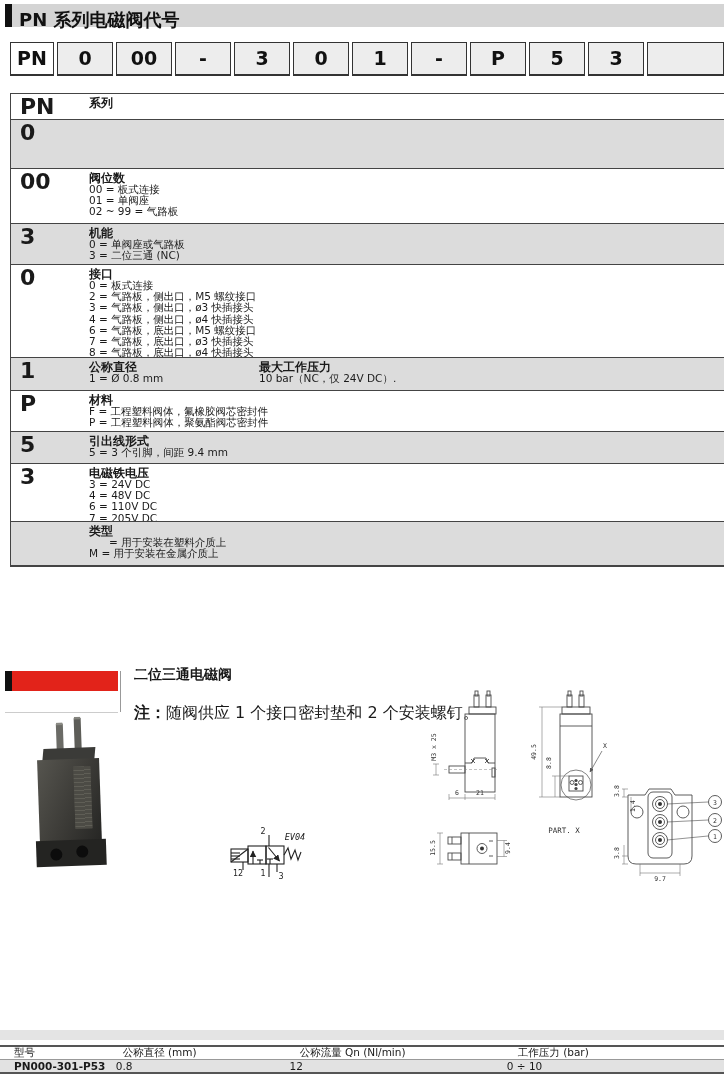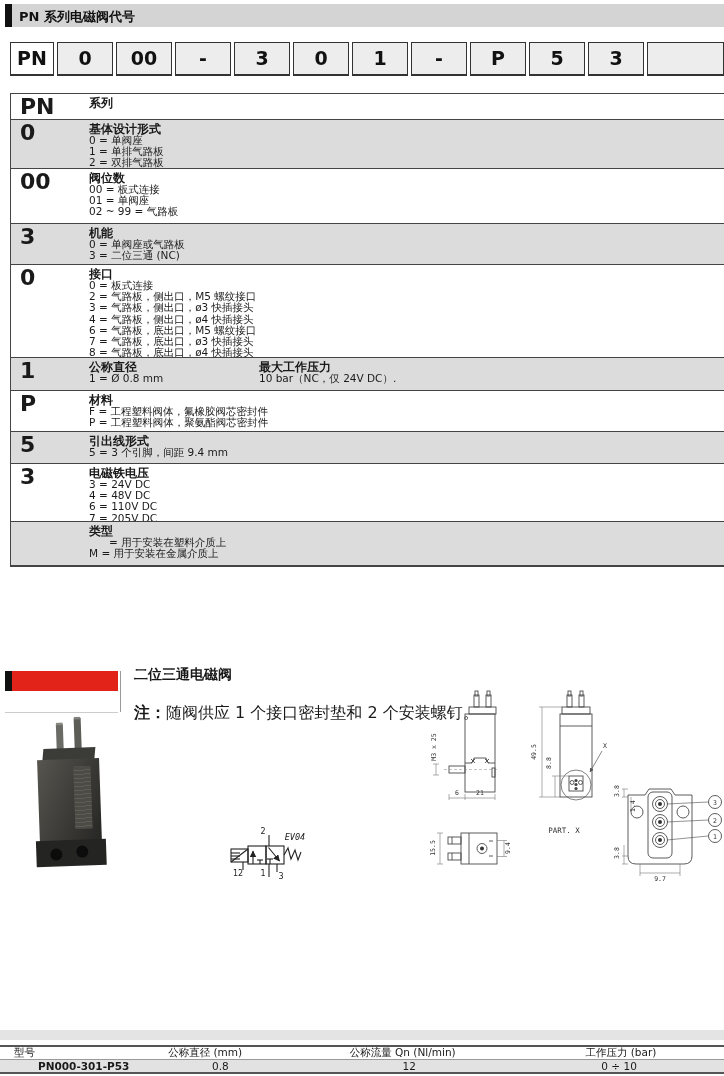--- a/index.html
+++ b/index.html
@@ -2,21 +2,21 @@
 <html><head>
 <meta charset="utf-8">
 <style>
   html,body{margin:0;padding:0;background:#fff;}
   .page{position:relative;width:724px;height:1076px;background:#fff;overflow:hidden;
         font-family:"DejaVu Sans","Liberation Sans",sans-serif;color:#1a1a1a;}
 
   
   .hdr-mark{position:absolute;left:5px;top:4px;width:7px;height:23px;background:#111;}
   .hdr-bar{position:absolute;left:12px;top:4px;right:0;height:23px;background:#d4d4d4;}
-  .hdr-title{display:inline-block;padding:4px 0 0 7px;font-size:13px;font-weight:bold;color:#111;}
+  .hdr-title{display:inline-block;padding:4px 0 0 7px;font-size:18px;font-weight:bold;color:#111;}
 
   
   .code-box-row{position:absolute;left:10px;top:42px;right:0;height:34px;display:flex;gap:3px;}
   .code-box{box-sizing:border-box;border:1px solid #333;border-bottom-width:2px;background:#ededed;
             text-align:center;font-size:19px;font-weight:bold;line-height:31px;color:#111;}
   .code-box.first{background:#fff;}
 
   
   .code-table{position:absolute;left:10px;top:93px;right:0;border-top:1px solid #444;
               border-left:1px solid #444;border-bottom:2px solid #444;}
@@ -55,24 +55,24 @@
   
   .symbol{position:absolute;left:200px;top:818px;}
   .drawings{position:absolute;left:424px;top:685px;}
 
   
   .spec-band{position:absolute;left:0;top:1030px;width:724px;height:10px;background:#e4e4e4;}
   .spec-table{position:absolute;left:0;top:1045px;width:724px;}
   .sp-row{display:flex;align-items:center;box-sizing:border-box;}
   .sp-head{height:15px;border-top:2px solid #555;border-bottom:1px solid #999;gap:12px;}
   .sp-data{height:14px;background:#e2e2e2;border-bottom:2px solid #555;}
-  .sp-cell{font-size:10.5px;text-align:center;box-sizing:border-box;}
+  .sp-cell{font-size:10.5px;box-sizing:border-box;}
   .c0{width:16%;text-align:left;padding-left:14px;}
   .c1{width:24%;}.c2{width:30%;}.c3{width:30%;}
-  .bold{font-weight:bold;margin-left:24px;}
+  .bold{font-weight:bold;}
   .dim{font-family:"DejaVu Sans Mono","Liberation Mono",monospace;}
 </style>
 </head>
 <body>
 
 <div class="page">
 
   <div class="hdr-mark"></div>
   <div class="hdr-bar">
     <span class="hdr-title">PN 系列电磁阀代号</span>
@@ -95,26 +95,20 @@
 
   <div class="code-table">
       <div class="ct-row" style="height: 25px;">
         <div class="ct-code">PN</div>
         <div class="ct-desc">
           <div class="ct-title">系列</div>
         </div>
       </div>
       <div class="ct-row gray" style="height: 49px;">
         <div class="ct-code">0</div>
-        <div class="ct-desc">
-          <div class="ct-title">基体设计形式</div>
-          <div class="ct-line">0 = 单阀座</div>
-          <div class="ct-line">1 = 单排气路板</div>
-          <div class="ct-line">2 = 双排气路板</div>
-        </div>
       </div>
       <div class="ct-row" style="height: 55px;">
         <div class="ct-code">00</div>
         <div class="ct-desc">
           <div class="ct-title">阀位数</div>
           <div class="ct-line">00 = 板式连接</div>
           <div class="ct-line">01 = 单阀座</div>
           <div class="ct-line">02 ~ 99 = 气路板</div>
         </div>
       </div>

